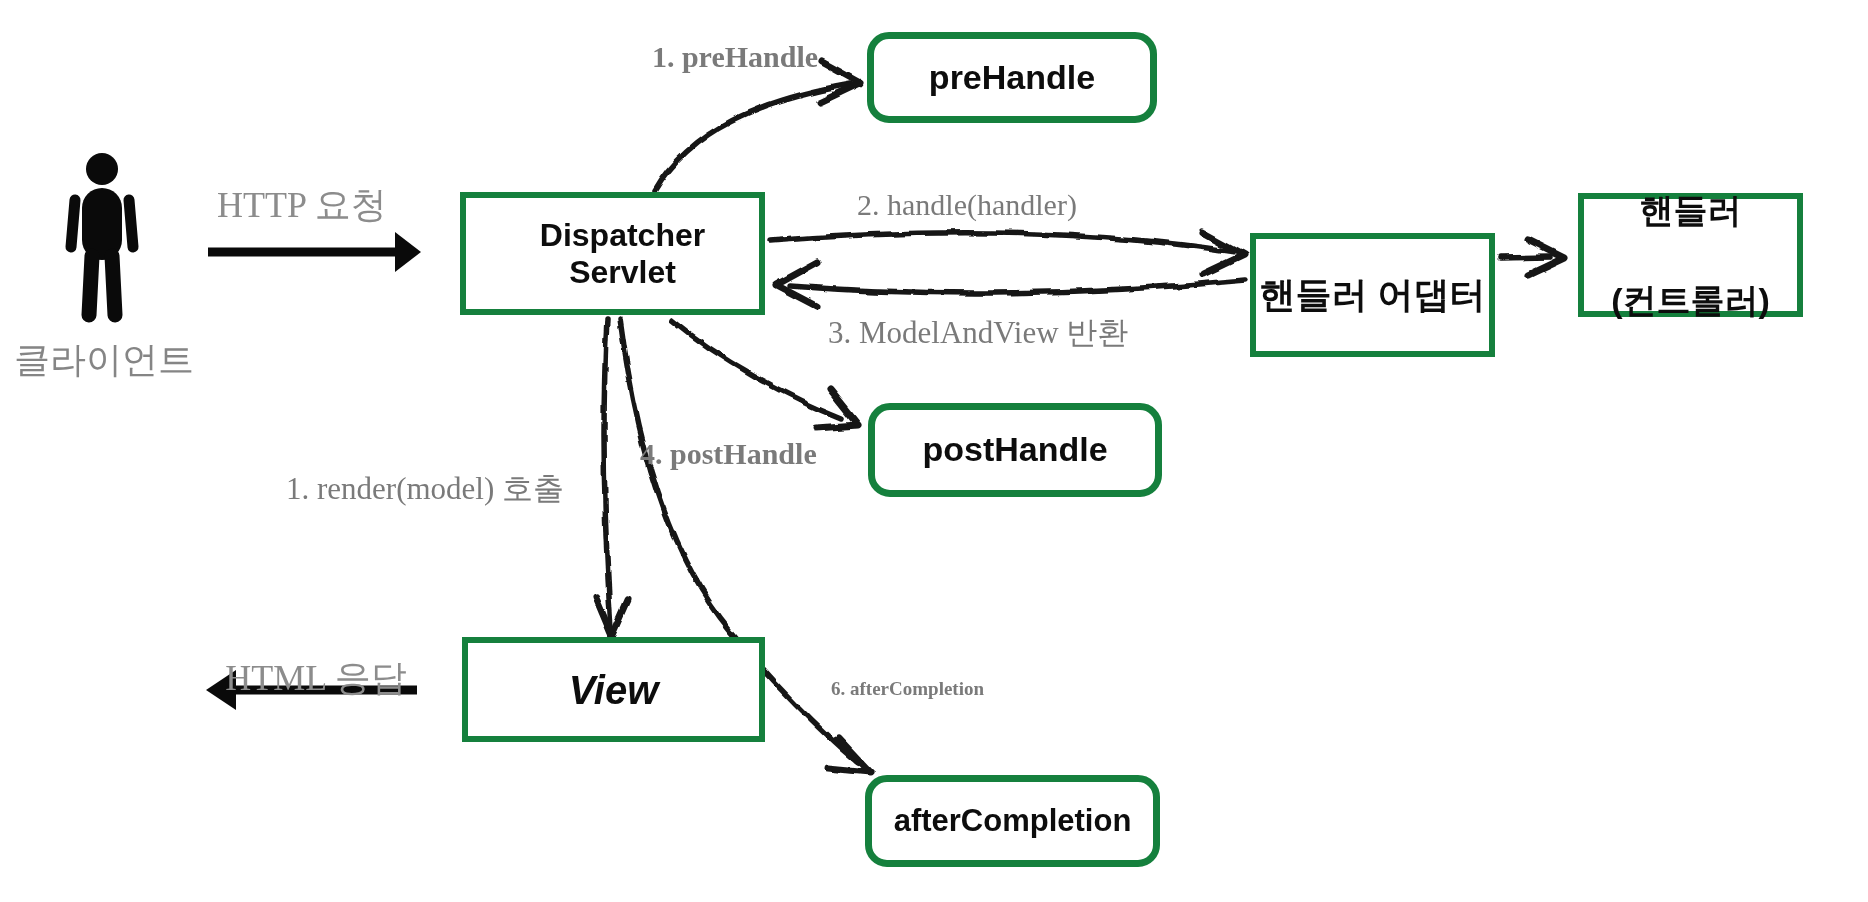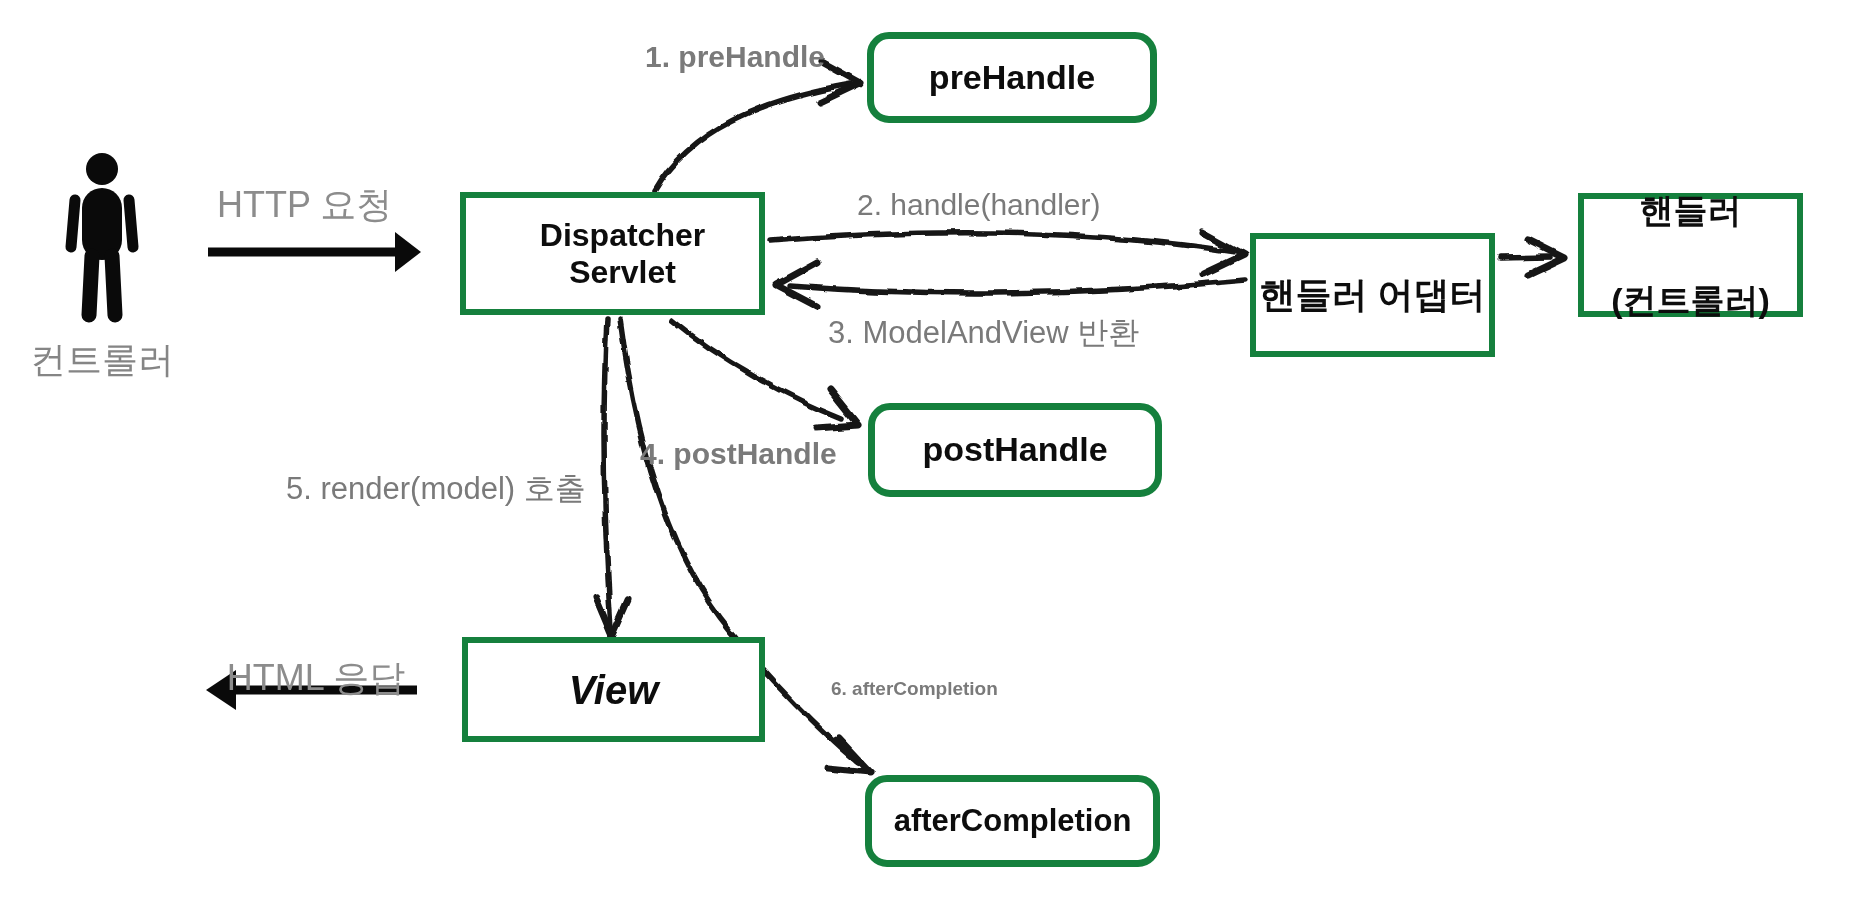--- a/index.html
+++ b/index.html
@@ -20,21 +20,21 @@
   .rounded { border-width:7px; border-radius:22px; }
 
   #dispatcher       { left:460px;  top:192px; width:305px; height:123px; font-size:32px;padding-left:20px; }
   #prehandle        { left:867px;  top:32px;  width:290px; height:91px;  font-size:34px; }
   #handler-adapter  { left:1250px; top:193px; width:245px; height:124px; font-size:36px;margin-top:40px; }
   #handler          { left:1578px; top:193px; width:225px; height:124px; font-size:34px; line-height:1.25;gap:48px; }
   #posthandle       { left:868px;  top:403px; width:294px; height:94px;  font-size:34px; }
   #view             { left:462px;  top:637px; width:303px; height:105px; font-size:40px;font-style:italic; }
   #aftercompletion  { left:865px;  top:775px; width:295px; height:92px;  font-size:31px; }
 
-  .lbl { position:absolute; color:#7a7a7a; white-space:nowrap; z-index:3; }
+  .lbl { position:absolute; color:#7a7a7a; white-space:nowrap; z-index:3;font-family:Liberation Serif, serif; }
   .bold { font-weight:bold; }
   .flow { color:#8c8c8c; font-size:36px; }
 
   #lbl-step1 { left:630px; top:40px;  width:210px; text-align:center; font-size:30px; }
   #lbl-step2 { left:857px; top:188px; font-size:30px; }
   #lbl-step3 { left:828px; top:312px; font-size:31px; }
   #lbl-step4 { left:640px; top:437px; font-size:30px; }
   #lbl-step5 { left:286px; top:468px; font-size:31px; }
   #lbl-step6 { left:831px; top:678px; font-size:19px; }
   #lbl-http   { left:217px; top:181px; width:190px; }
@@ -125,20 +125,20 @@
   </div>
 
   <div class="box rounded" id="aftercompletion">
     <span>afterCompletion</span>
   </div>
 
   <div class="lbl bold" id="lbl-step1">1. preHandle</div>
   <div class="lbl" id="lbl-step2">2. handle(handler)</div>
   <div class="lbl" id="lbl-step3">3. ModelAndView 반환</div>
   <div class="lbl bold" id="lbl-step4">4. postHandle</div>
-  <div class="lbl" id="lbl-step5">5. render(model) 호출</div>
+  <div class="lbl" id="lbl-step5">1. render(model) 호출</div>
   <div class="lbl bold" id="lbl-step6">6. afterCompletion</div>
 
   <div class="lbl flow" id="lbl-http">HTTP 요청</div>
   <div class="lbl flow" id="lbl-html">HTML 응답</div>
-  <div class="lbl" id="lbl-client">컨트롤러</div>
+  <div class="lbl" id="lbl-client">클라이언트</div>
 
 </div>
 
 </body></html>

